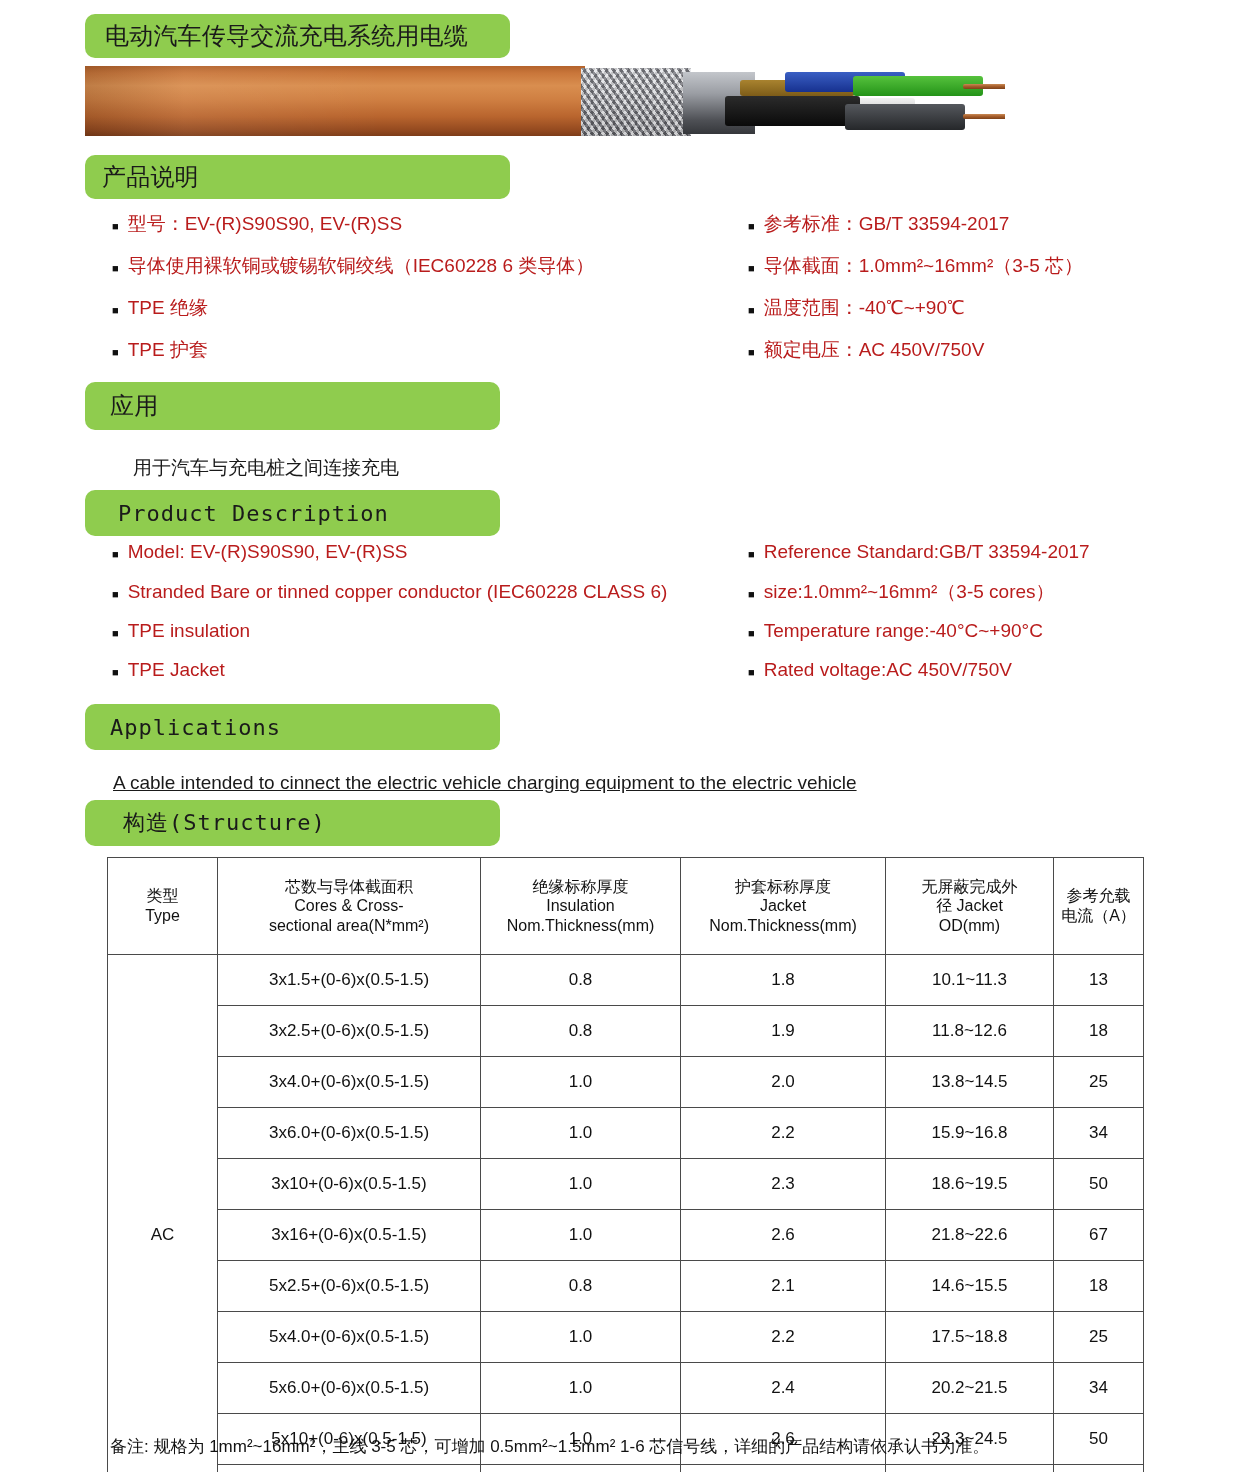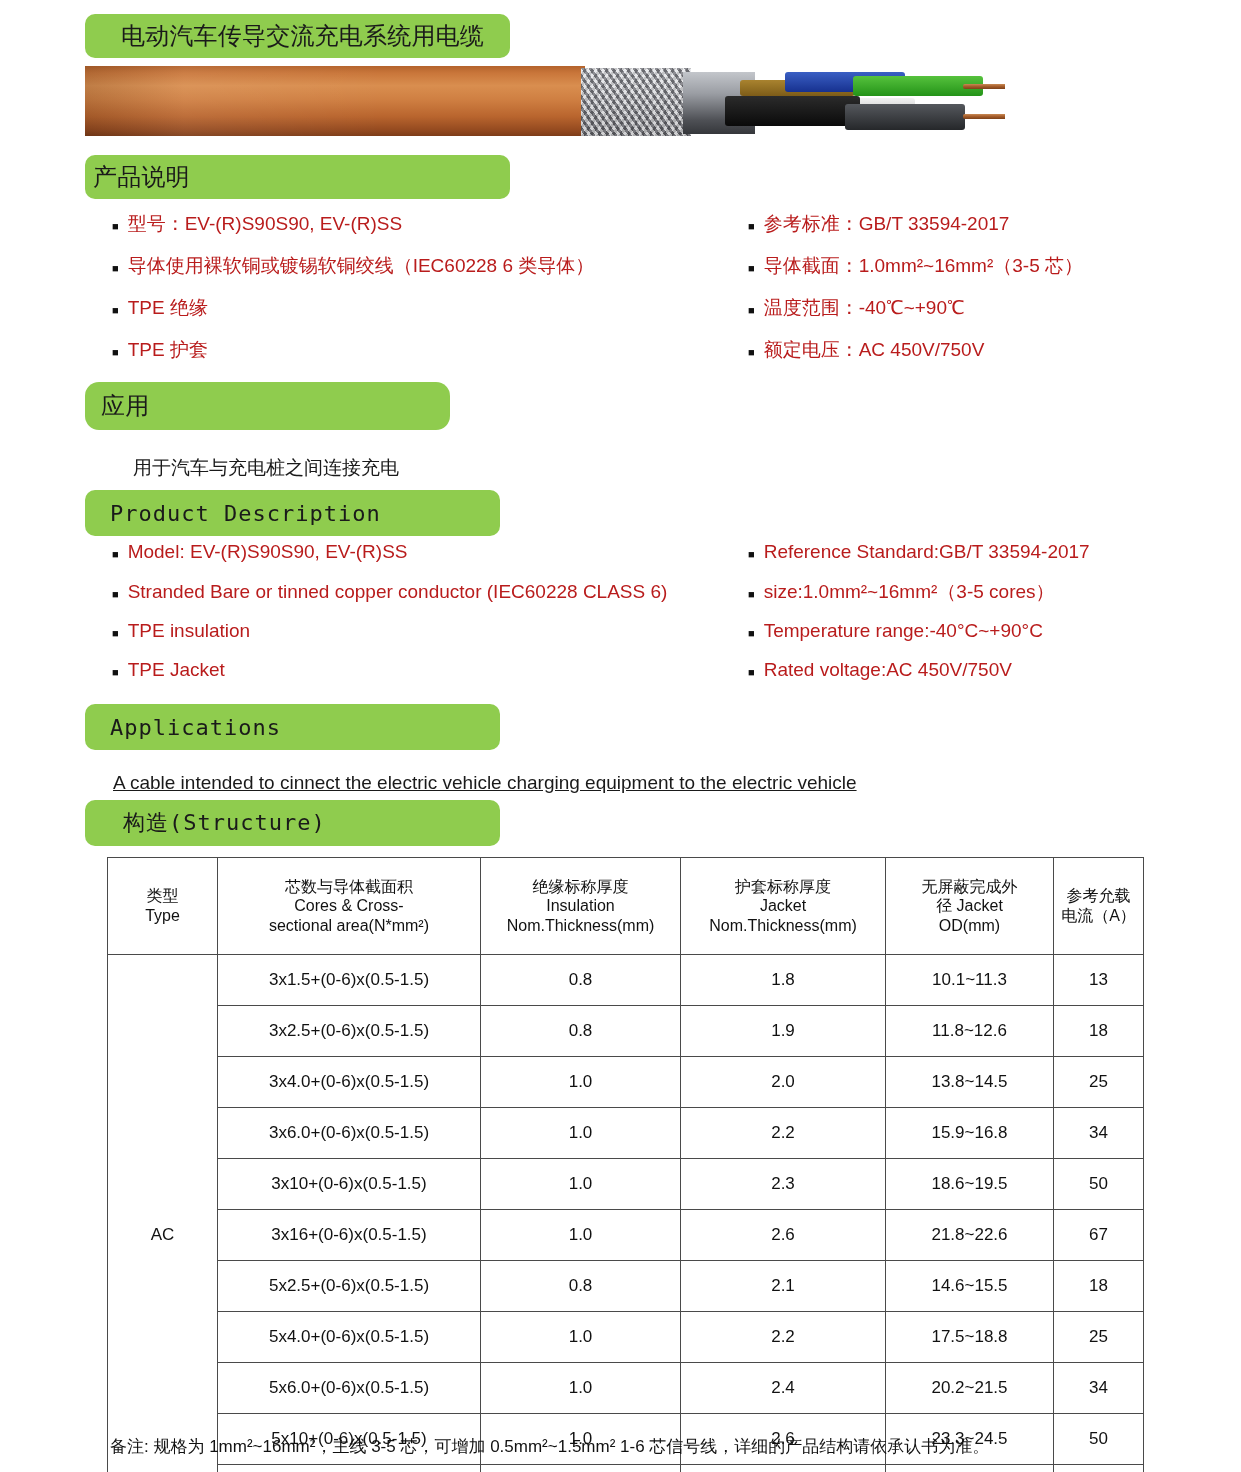--- a/index.html
+++ b/index.html
@@ -157,21 +157,21 @@
     left: 110px;
     top: 1435px;
     font-size: 17px;
     color: #111;
     white-space: nowrap;
   }
 </style>
 </head>
 <body>
 
-<div class="pill" style="left:85px; top:14px; width:425px; height:44px; padding-left:36px;">
+<div class="pill" style="left:85px; top:14px; width:425px; height:44px; padding-left:20px;">
   <span class="pill-label">电动汽车传导交流充电系统用电缆</span>
 </div>
 
 <div class="cable-photo">
   <div class="cable-jacket"></div>
   <div class="cable-shield"></div>
   <div class="cable-shield2"></div>
 
   <div class="core" style="left:655px; top:18px; width:115px; height:16px;
               background:linear-gradient(to bottom,#a9832f,#7d5c18);"></div>
@@ -183,21 +183,21 @@
               background:linear-gradient(to bottom,#f2f2f2,#c9c9c9);"></div>
   <div class="core" style="left:640px; top:34px; width:135px; height:30px;
               background:linear-gradient(to bottom,#2b2b2b,#0a0a0a);"></div>
   <div class="core" style="left:760px; top:42px; width:120px; height:26px;
               background:linear-gradient(to bottom,#55585d,#25272a);"></div>
 
   <div class="copper" style="left:878px; top:22px; width:115px;"></div>
   <div class="copper" style="left:878px; top:52px; width:115px;"></div>
 </div>
 
-<div class="pill" style="left:85px; top:155px; width:425px; height:44px; padding-left:8px;">
+<div class="pill" style="left:85px; top:155px; width:425px; height:44px; padding-left:17px;">
   <span class="pill-label">产品说明</span>
 </div>
 
 <div class="bullet-row" style="left:112px; top:213px;">
   <span class="bullet-mark">■</span>
   <span class="bullet-text">型号：EV-(R)S90S90, EV-(R)SS</span>
 </div>
 <div class="bullet-row" style="left:112px; top:255px;">
   <span class="bullet-mark">■</span>
   <span class="bullet-text">导体使用裸软铜或镀锡软铜绞线（IEC60228 6 类导体）</span>
@@ -221,27 +221,27 @@
 </div>
 <div class="bullet-row" style="left:748px; top:297px;">
   <span class="bullet-mark">■</span>
   <span class="bullet-text">温度范围：-40℃~+90℃</span>
 </div>
 <div class="bullet-row" style="left:748px; top:339px;">
   <span class="bullet-mark">■</span>
   <span class="bullet-text">额定电压：AC 450V/750V</span>
 </div>
 
-<div class="pill" style="left:85px; top:382px; width:365px; height:48px; padding-left:16px;border-radius:14px;">
+<div class="pill" style="left:85px; top:382px; width:415px; height:48px; padding-left:25px;">
   <span class="pill-label">应用</span>
 </div>
 
 <div class="para serif-cn" style="left:113px; top:455px;margin-left:20px;">用于汽车与充电桩之间连接充电</div>
 
-<div class="pill" style="left:85px; top:490px; width:415px; height:46px; padding-left:25px;">
+<div class="pill" style="left:85px; top:490px; width:415px; height:46px; padding-left:33px;">
   <span class="pill-label mono">Product Description</span>
 </div>
 
 <div class="bullet-row" style="left:112px; top:541px;">
   <span class="bullet-mark">■</span>
   <span class="bullet-text">Model: EV-(R)S90S90, EV-(R)SS</span>
 </div>
 <div class="bullet-row" style="left:112px; top:581px;">
   <span class="bullet-mark">■</span>
   <span class="bullet-text">Stranded Bare or tinned copper conductor (IEC60228 CLASS 6)</span>

